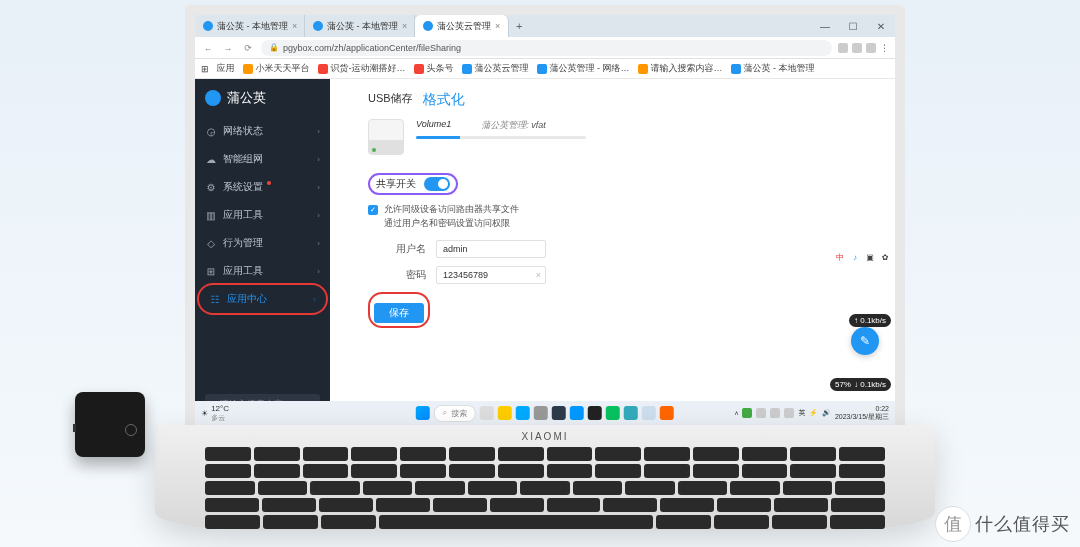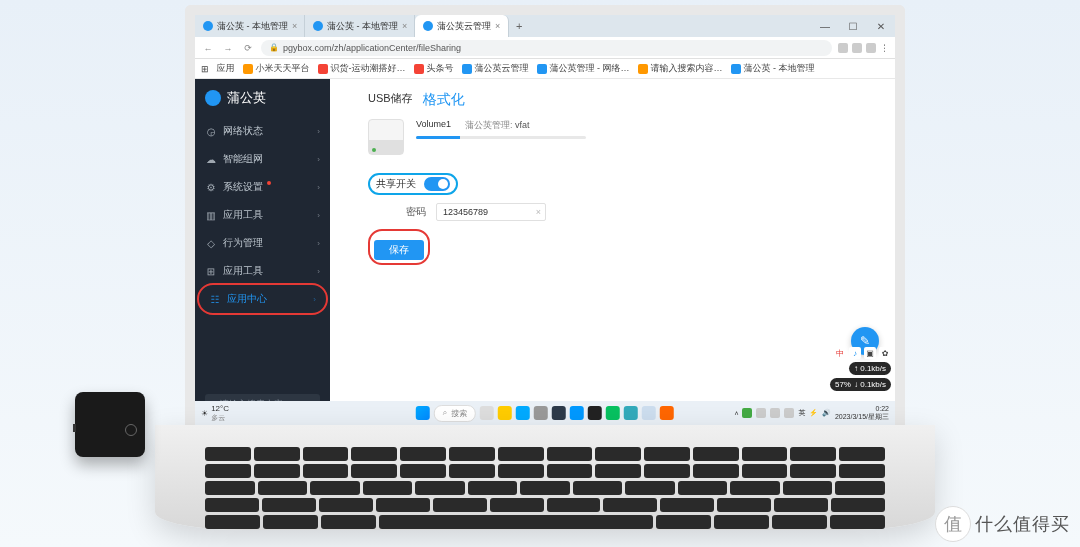--- a/index.html
+++ b/index.html
@@ -280,21 +280,21 @@
 }
 .disk-ic::after {
   content: "";
   position: absolute;
   left: 3px; bottom: 2px;
   width: 4px; height: 4px;
   background: #4caf50;
   border-radius: 50%;
 }
 .disk-info { flex: 1; }
-.disk-row { display: flex; gap: 14px; font-size: 9px; color: #555; margin-bottom: 4px; }
+.disk-row { display: flex; gap: 30px; font-size: 9px; color: #555; margin-bottom: 4px; font-style: italic; }
 .disk-row .lbl2 { color: #888; }
 .progress {
   width: 170px; height: 3px;
   background: #e8e8e8;
   border-radius: 2px;
   overflow: hidden;
 }
 .progress .bar { height: 100%; background: #2196f3; width: 26%; }
 
 .share-section { margin-top: 8px; }
@@ -304,21 +304,21 @@
   gap: 10px;
   margin: 8px 0;
 }
 .toggle {
   display: inline-flex;
   align-items: center;
   gap: 8px;
   padding: 2px 6px;
 }
 .toggle.redcircle {
-  border: 2px solid #0ea5e9;
+  border: 2px solid #8b5cf6;
   border-radius: 14px;
 }
 .switch {
   width: 26px; height: 14px;
   background: #2196f3;
   border-radius: 7px;
   position: relative;
 }
 .switch::after {
   content: "";
@@ -404,20 +404,21 @@
 }
 .tray .pill {
   background: #282828;
   border-radius: 9px;
   color: #fff;
   font-size: 8px;
   padding: 2px 5px;
   display: flex;
   align-items: flex-start;
   gap: 3px;
+  margin-top: 48px;
 }
 .tray .langrow { display: flex; gap: 3px; }
 .tray .li { width: 12px; height: 12px; border-radius: 2px; background: #fff; color: #e53935; font-size: 8px; display: flex; align-items: center; justify-content: center; }
 .tray .li.b { color: #2196f3; }
 .tray .li.g { color: #444; }
 
 
 .taskbar {
   position: absolute;
   left: 0; right: 0; bottom: 0;
@@ -604,21 +605,32 @@
             </div>
           </div>
 
           <div class="share-section">
             <div class="share-row">
               <span class="toggle redcircle">
                 <span>共享开关</span>
                 <span class="switch"></span>
               </span>
             </div>
+            <div class="chk-row">
+              <span class="chkbox">✓</span>
+              <span>
+                <div>允许同级设备访问路由器共享文件</div>
+                <div>通过用户名和密码设置访问权限</div>
+              </span>
+            </div>
             <div class="form">
+              <div class="frow">
+                <span class="flabel">用户名</span>
+                <div class="finput"><span>admin</span></div>
+              </div>
               <div class="frow">
                 <span class="flabel">密码</span>
                 <div class="finput">
                   <span>123456789</span>
                   <span class="clr">×</span>
                 </div>
               </div>
             </div>
             <span class="redring">
               <span class="savebtn">保存</span>
@@ -687,20 +699,21 @@
             <div>0:22</div>
             <div>2023/3/15/星期三</div>
           </div>
         </div>
       </div>
 
     </div>
   </div>
 
   <div class="laptop-base">
+    <div class="laptop-brand">XIAOMI</div>
     <div class="keyboard">
       <div class="keyrow">
           <div class="key"></div>
           <div class="key"></div>
           <div class="key"></div>
           <div class="key"></div>
           <div class="key"></div>
           <div class="key"></div>
           <div class="key"></div>
           <div class="key"></div>

